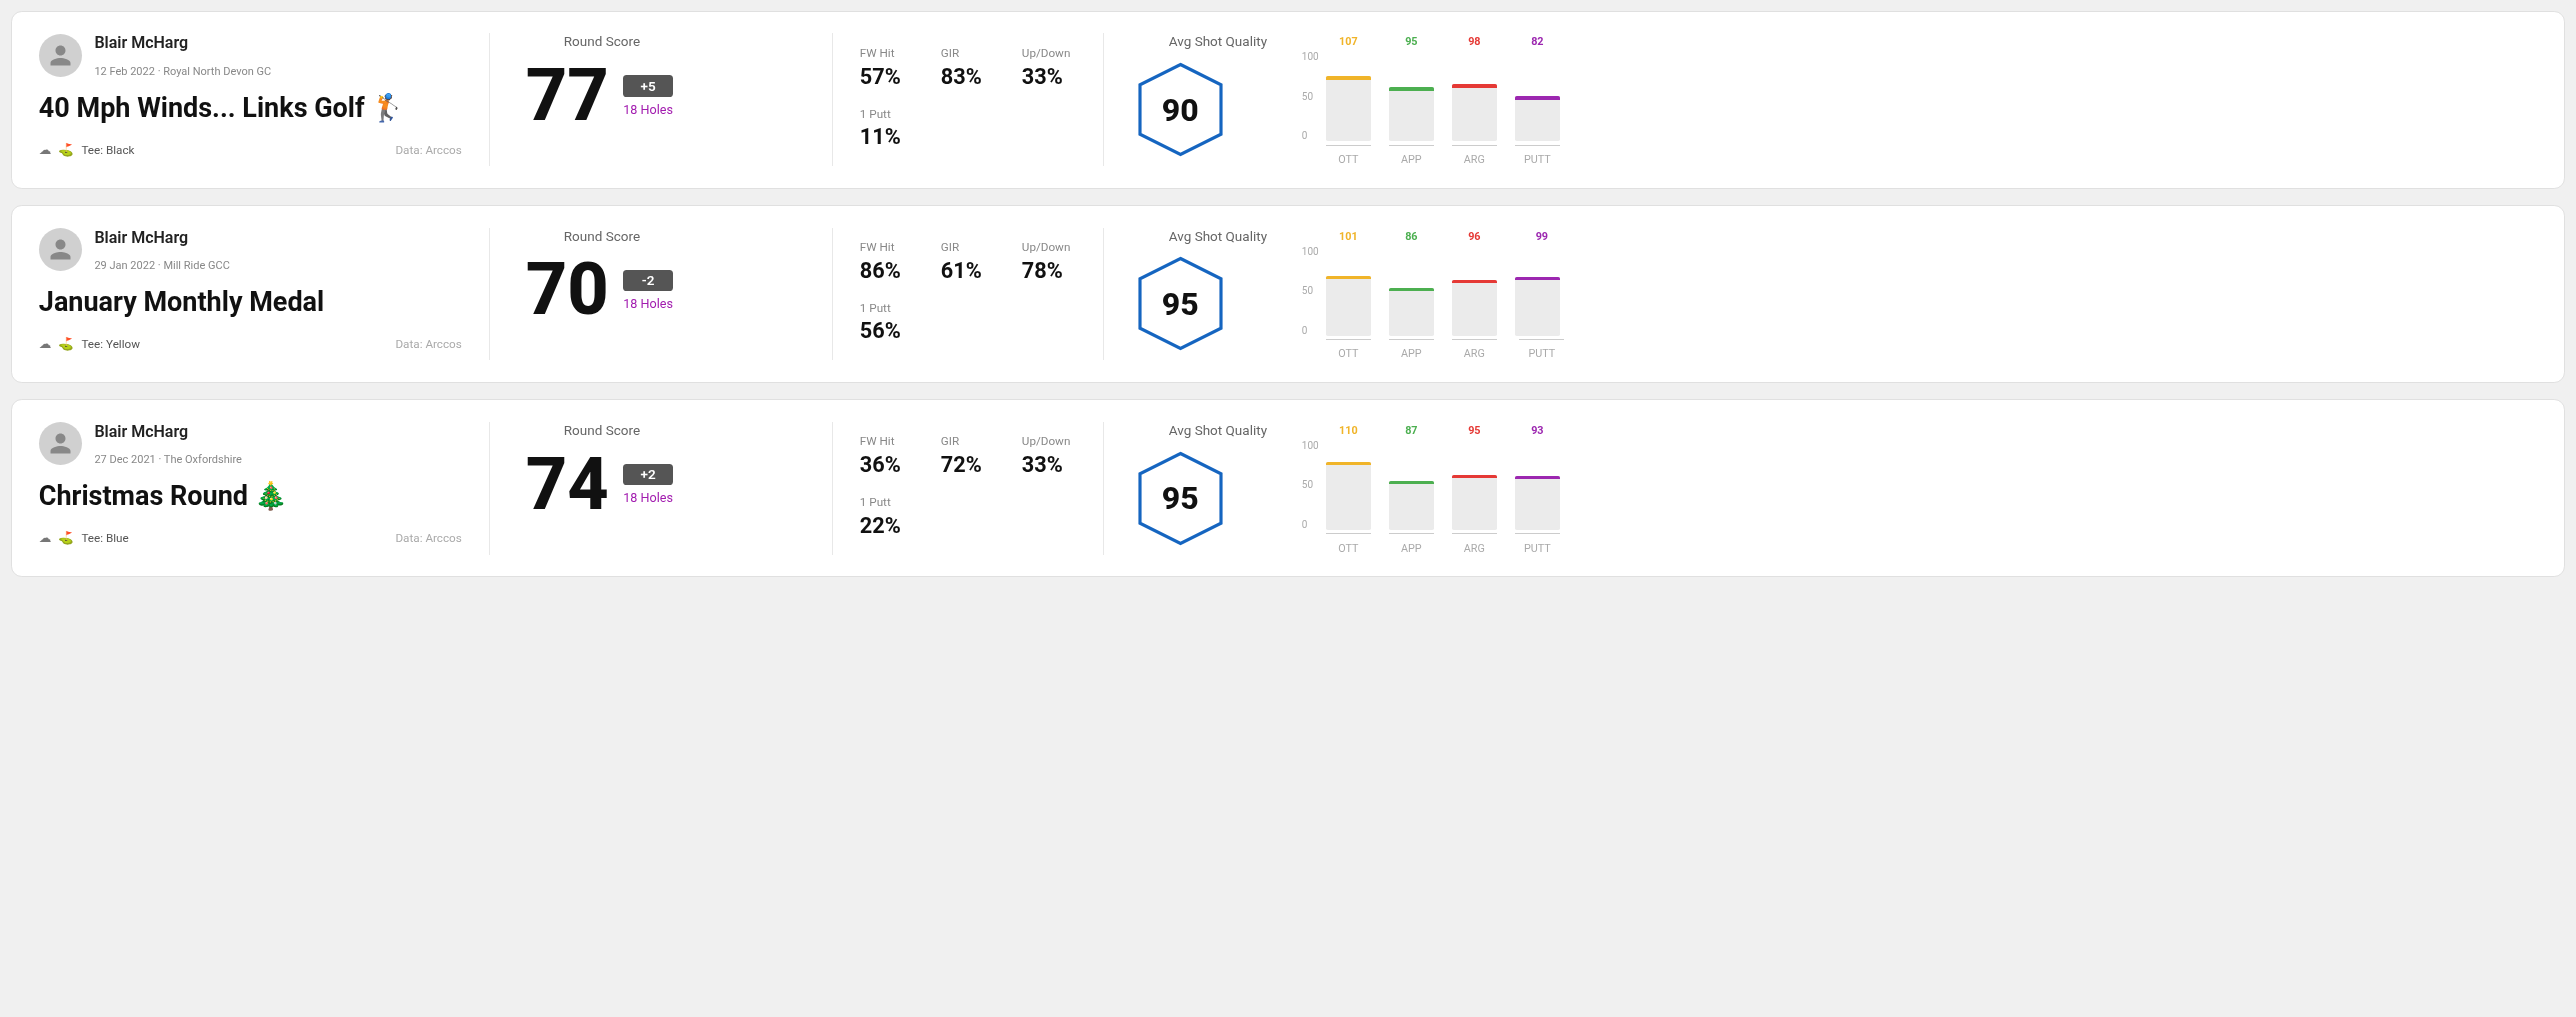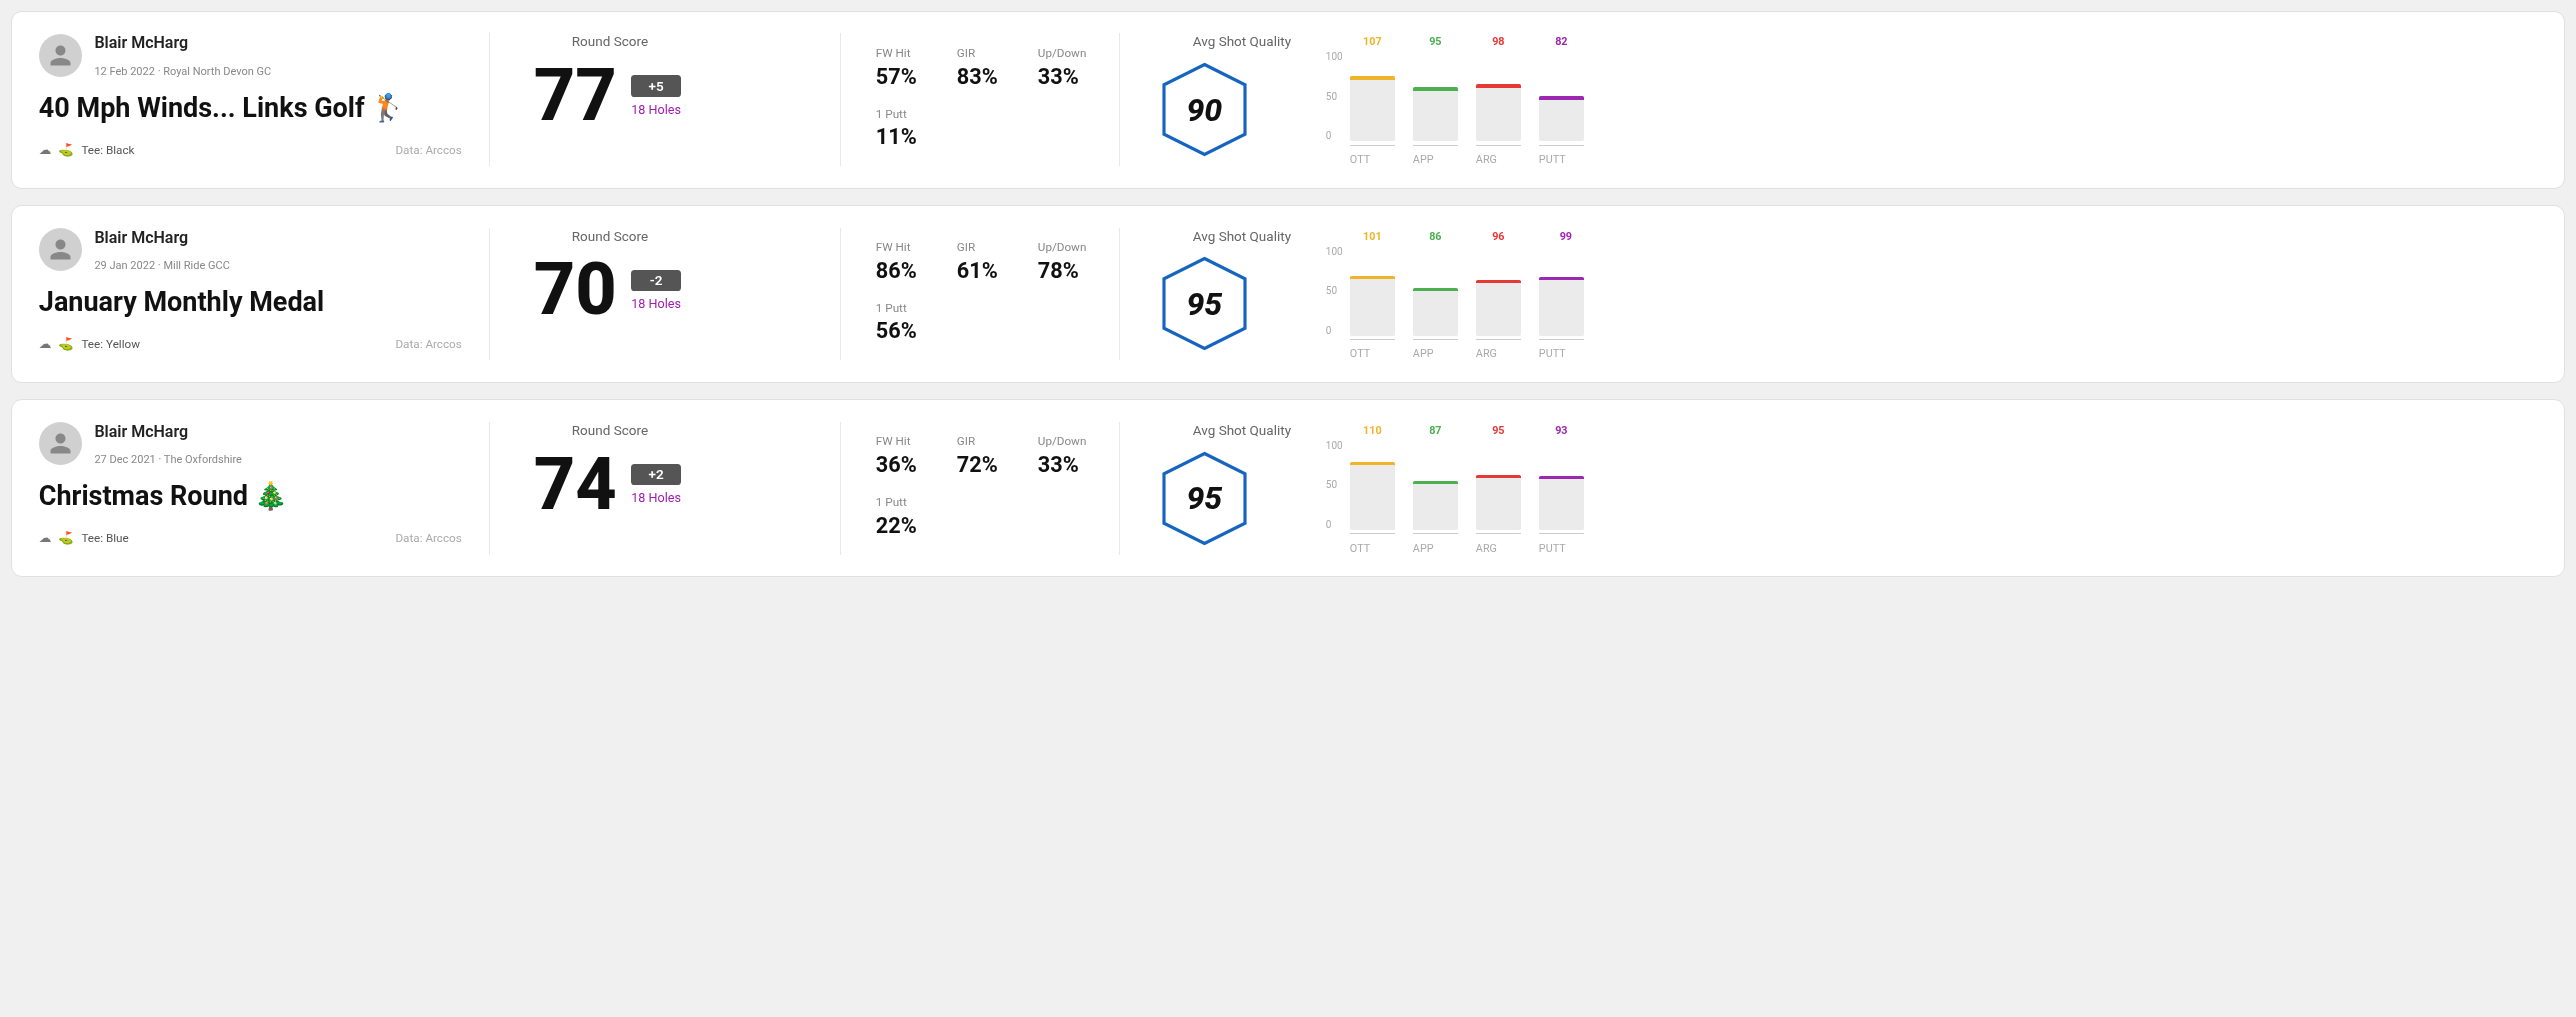--- a/index.html
+++ b/index.html
@@ -11,21 +11,21 @@
       min-height: 1018px;
     }
     .card {
       background: #fff;
       border-radius: 10.8px;
       border: 0.9px solid #e0e0e0;
       margin-bottom: 16px;
       padding: 21.7px 27px;
       display: flex;
       align-items: stretch;
-      gap: 8px;
+      gap: 0;
     }
     .left-section {
       width: 451px;
       flex-shrink: 0;
       padding-right: 27px;
       border-right: 0.9px solid #e8e8e8;
     }
     .user-row {
       display: flex;
       align-items: center;
@@ -156,21 +156,20 @@
       align-items: flex-start;
       gap: 27px;
     }
     .hexagon {
       width: 99px;
       height: 99px;
       position: relative;
       display: flex;
       align-items: center;
       justify-content: center;
-      font-style: italic;
     }
     .hexagon svg {
       position: absolute;
       top: 0; left: 0;
       width: 100%; height: 100%;
     }
     .hexagon-number {
       font-size: 32px;
       font-weight: 800;
       color: #111;
@@ -181,21 +180,21 @@
     .chart-area {
       flex: 1;
     }
     .y-label {
       font-size: 10px;
       color: #aaa;
     }
     .chart-col {
       display: flex;
       flex-direction: column;
-      align-items: flex-start;
+      align-items: center;
       gap: 3.6px;
       position: relative;
     }
     .bar-x-label {
       font-size: 10.8px;
       color: #aaa;
       margin-top: 3.6px;
     }
   </style>
 </head>

